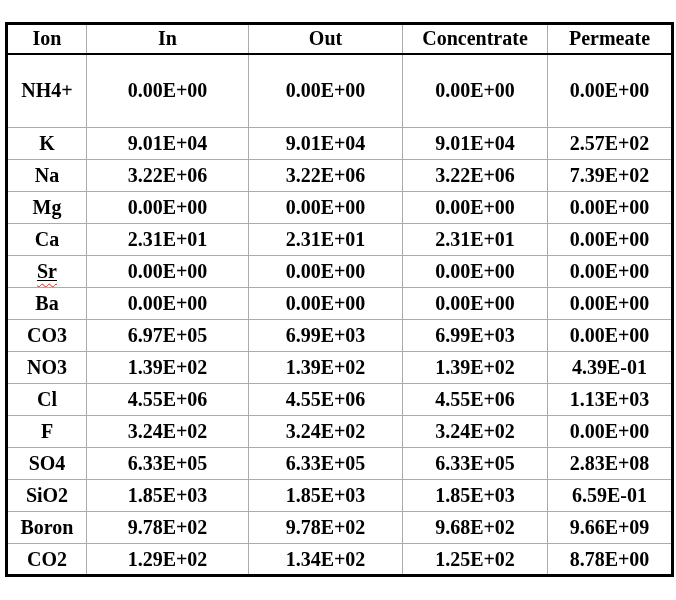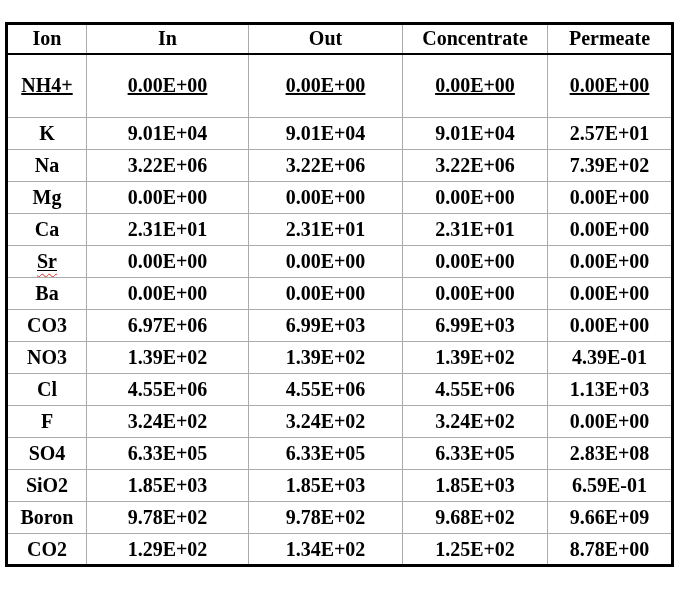--- a/index.html
+++ b/index.html
@@ -43,22 +43,21 @@
     white-space: nowrap;
   }
   .ion-table thead th {
     height: 30px;
     border-bottom: 2px solid var(--border-color);
   }
   .ion-table tbody td {
     height: 32px;
   }
   .ion-table tr.tall td {
-    height: 64px;
-    text-decoration: underline;
+    height: 74px;
   }
   .squiggle {
     text-decoration: underline wavy var(--squiggle-color);
     text-decoration-thickness: 1px;
     text-underline-offset: 5px;
   }
   .squiggle .underline {
     text-decoration: underline solid var(--text-color);
     text-decoration-thickness: 1px;
     text-underline-offset: 2px;
@@ -91,21 +90,21 @@
         <td>0.00E+00</td>
         <td>0.00E+00</td>
         <td>0.00E+00</td>
         <td>0.00E+00</td>
       </tr>
       <tr>
         <td>K</td>
         <td>9.01E+04</td>
         <td>9.01E+04</td>
         <td>9.01E+04</td>
-        <td>2.57E+01</td>
+        <td>2.57E+02</td>
       </tr>
       <tr>
         <td>Na</td>
         <td>3.22E+06</td>
         <td>3.22E+06</td>
         <td>3.22E+06</td>
         <td>7.39E+02</td>
       </tr>
       <tr>
         <td>Mg</td>
@@ -130,21 +129,21 @@
       </tr>
       <tr>
         <td>Ba</td>
         <td>0.00E+00</td>
         <td>0.00E+00</td>
         <td>0.00E+00</td>
         <td>0.00E+00</td>
       </tr>
       <tr>
         <td>CO3</td>
-        <td>6.97E+06</td>
+        <td>6.97E+05</td>
         <td>6.99E+03</td>
         <td>6.99E+03</td>
         <td>0.00E+00</td>
       </tr>
       <tr>
         <td>NO3</td>
         <td>1.39E+02</td>
         <td>1.39E+02</td>
         <td>1.39E+02</td>
         <td>4.39E-01</td>

